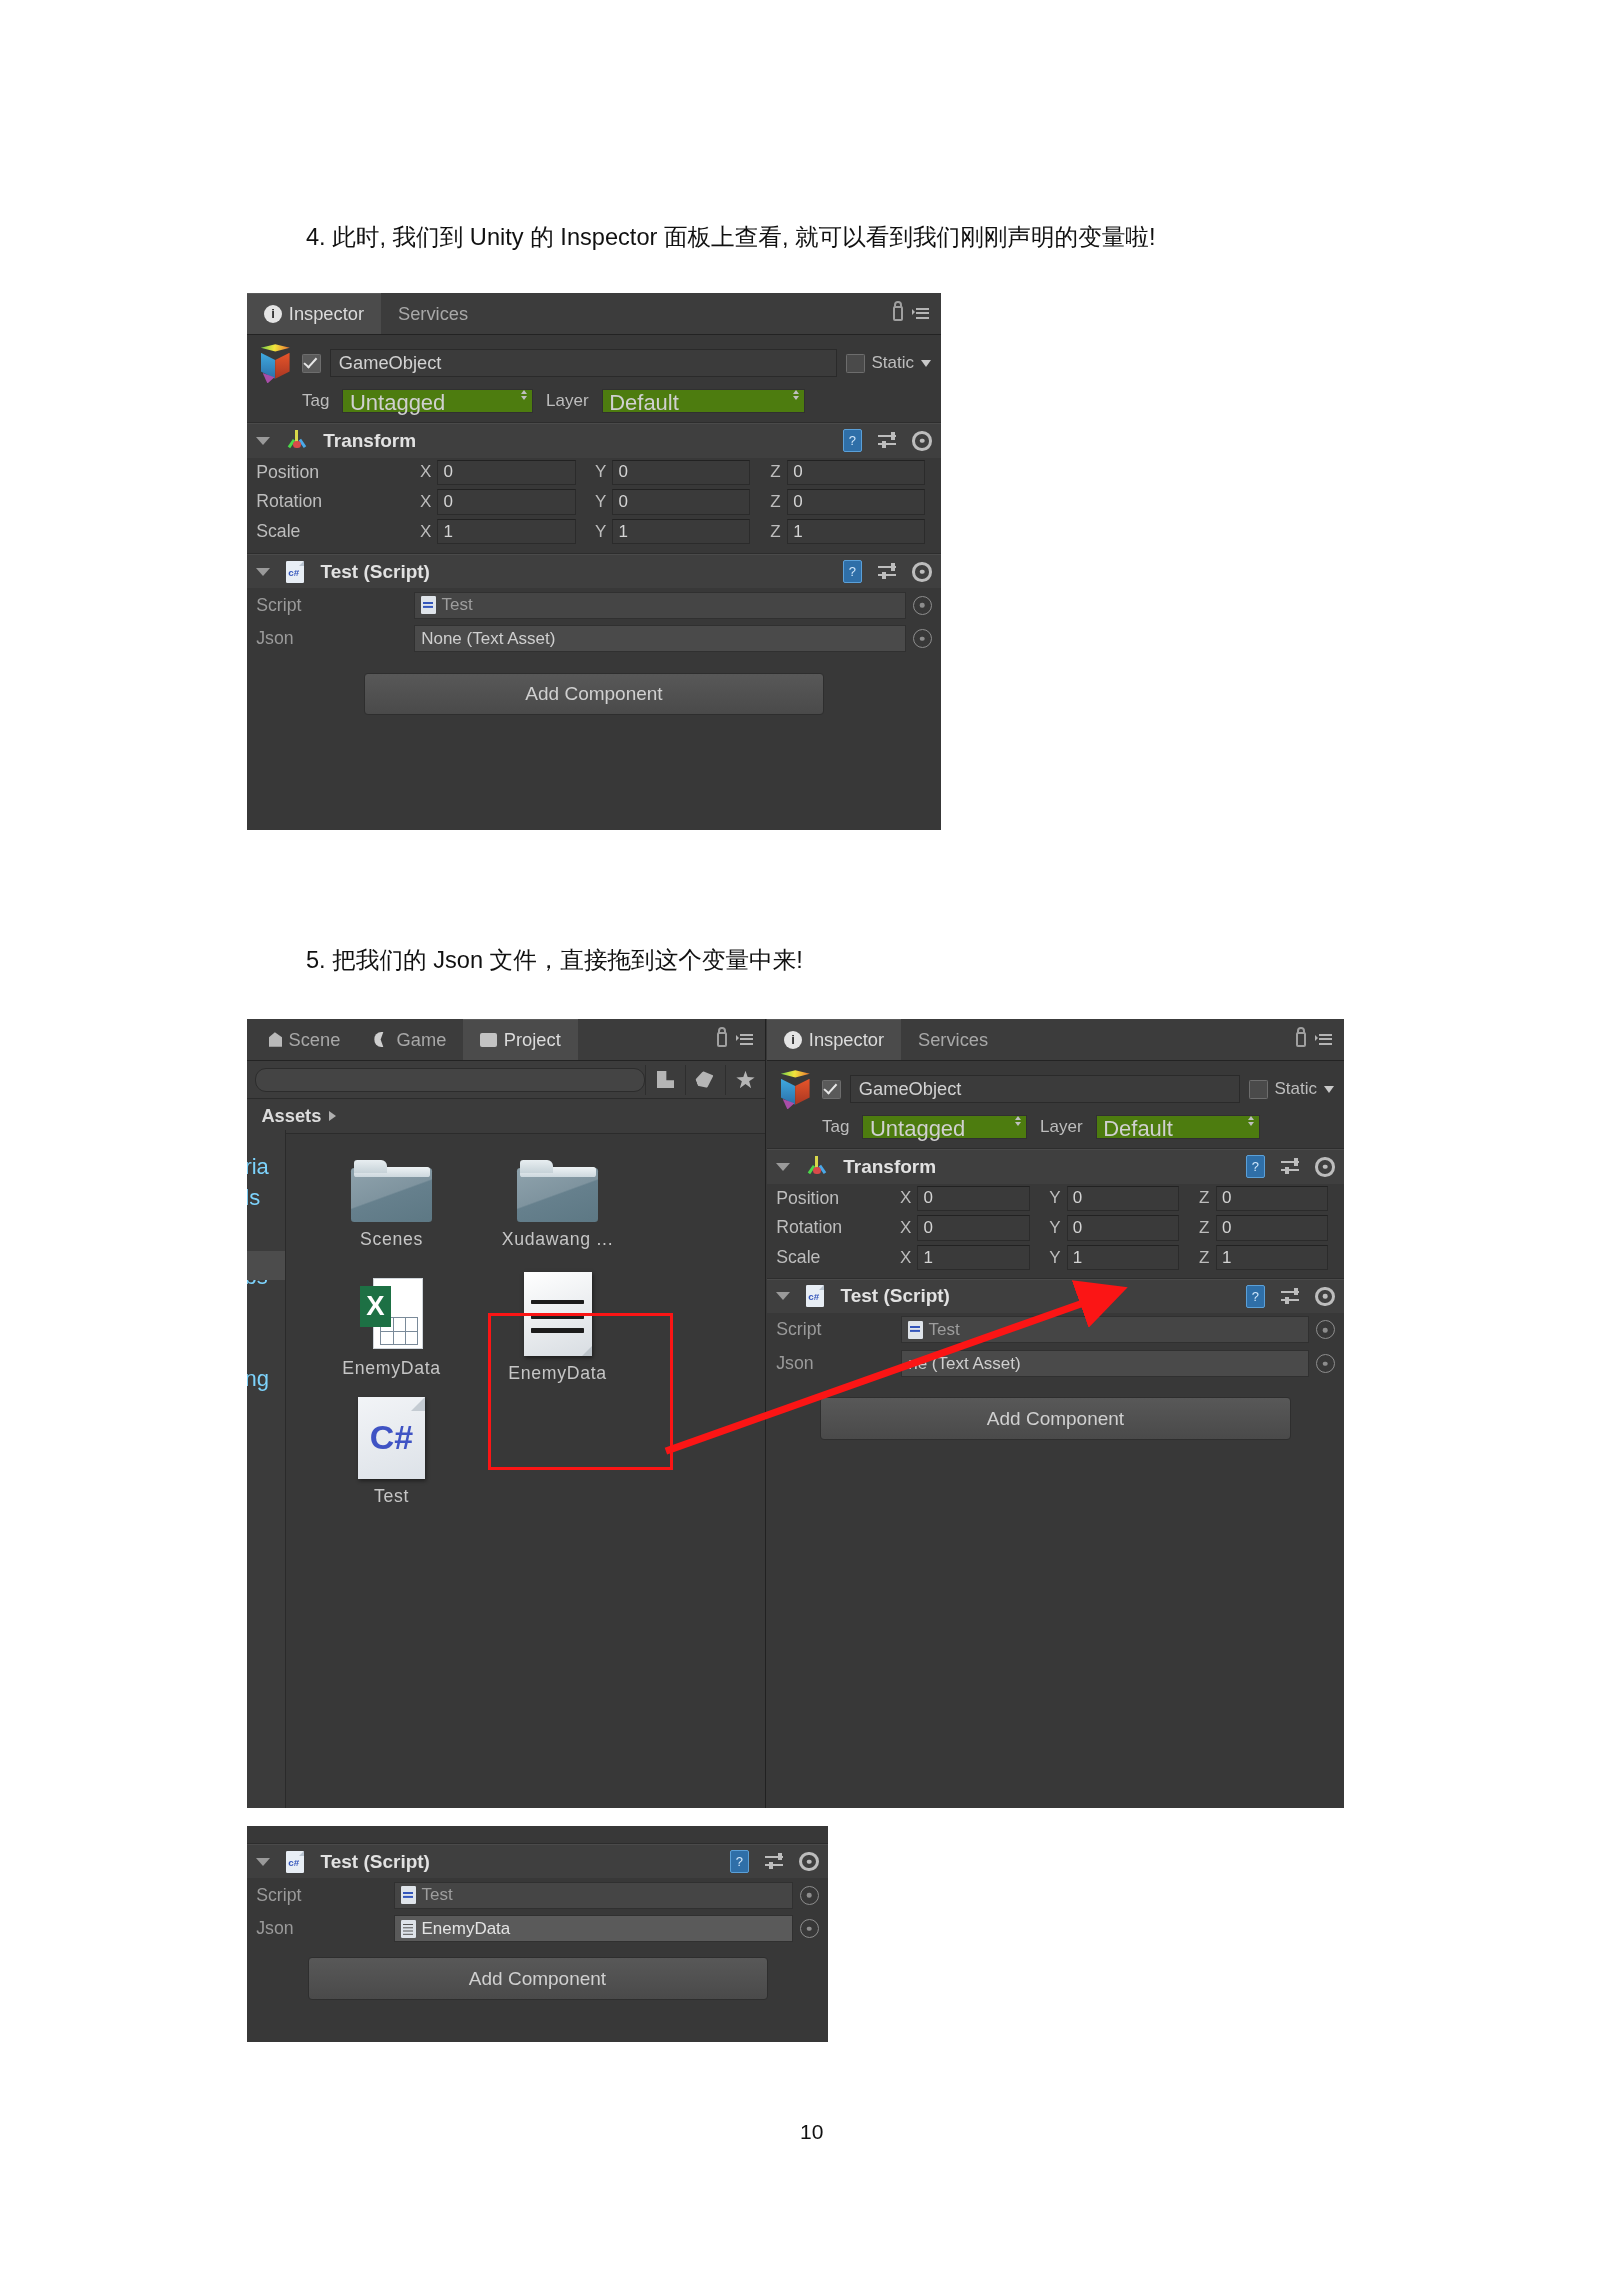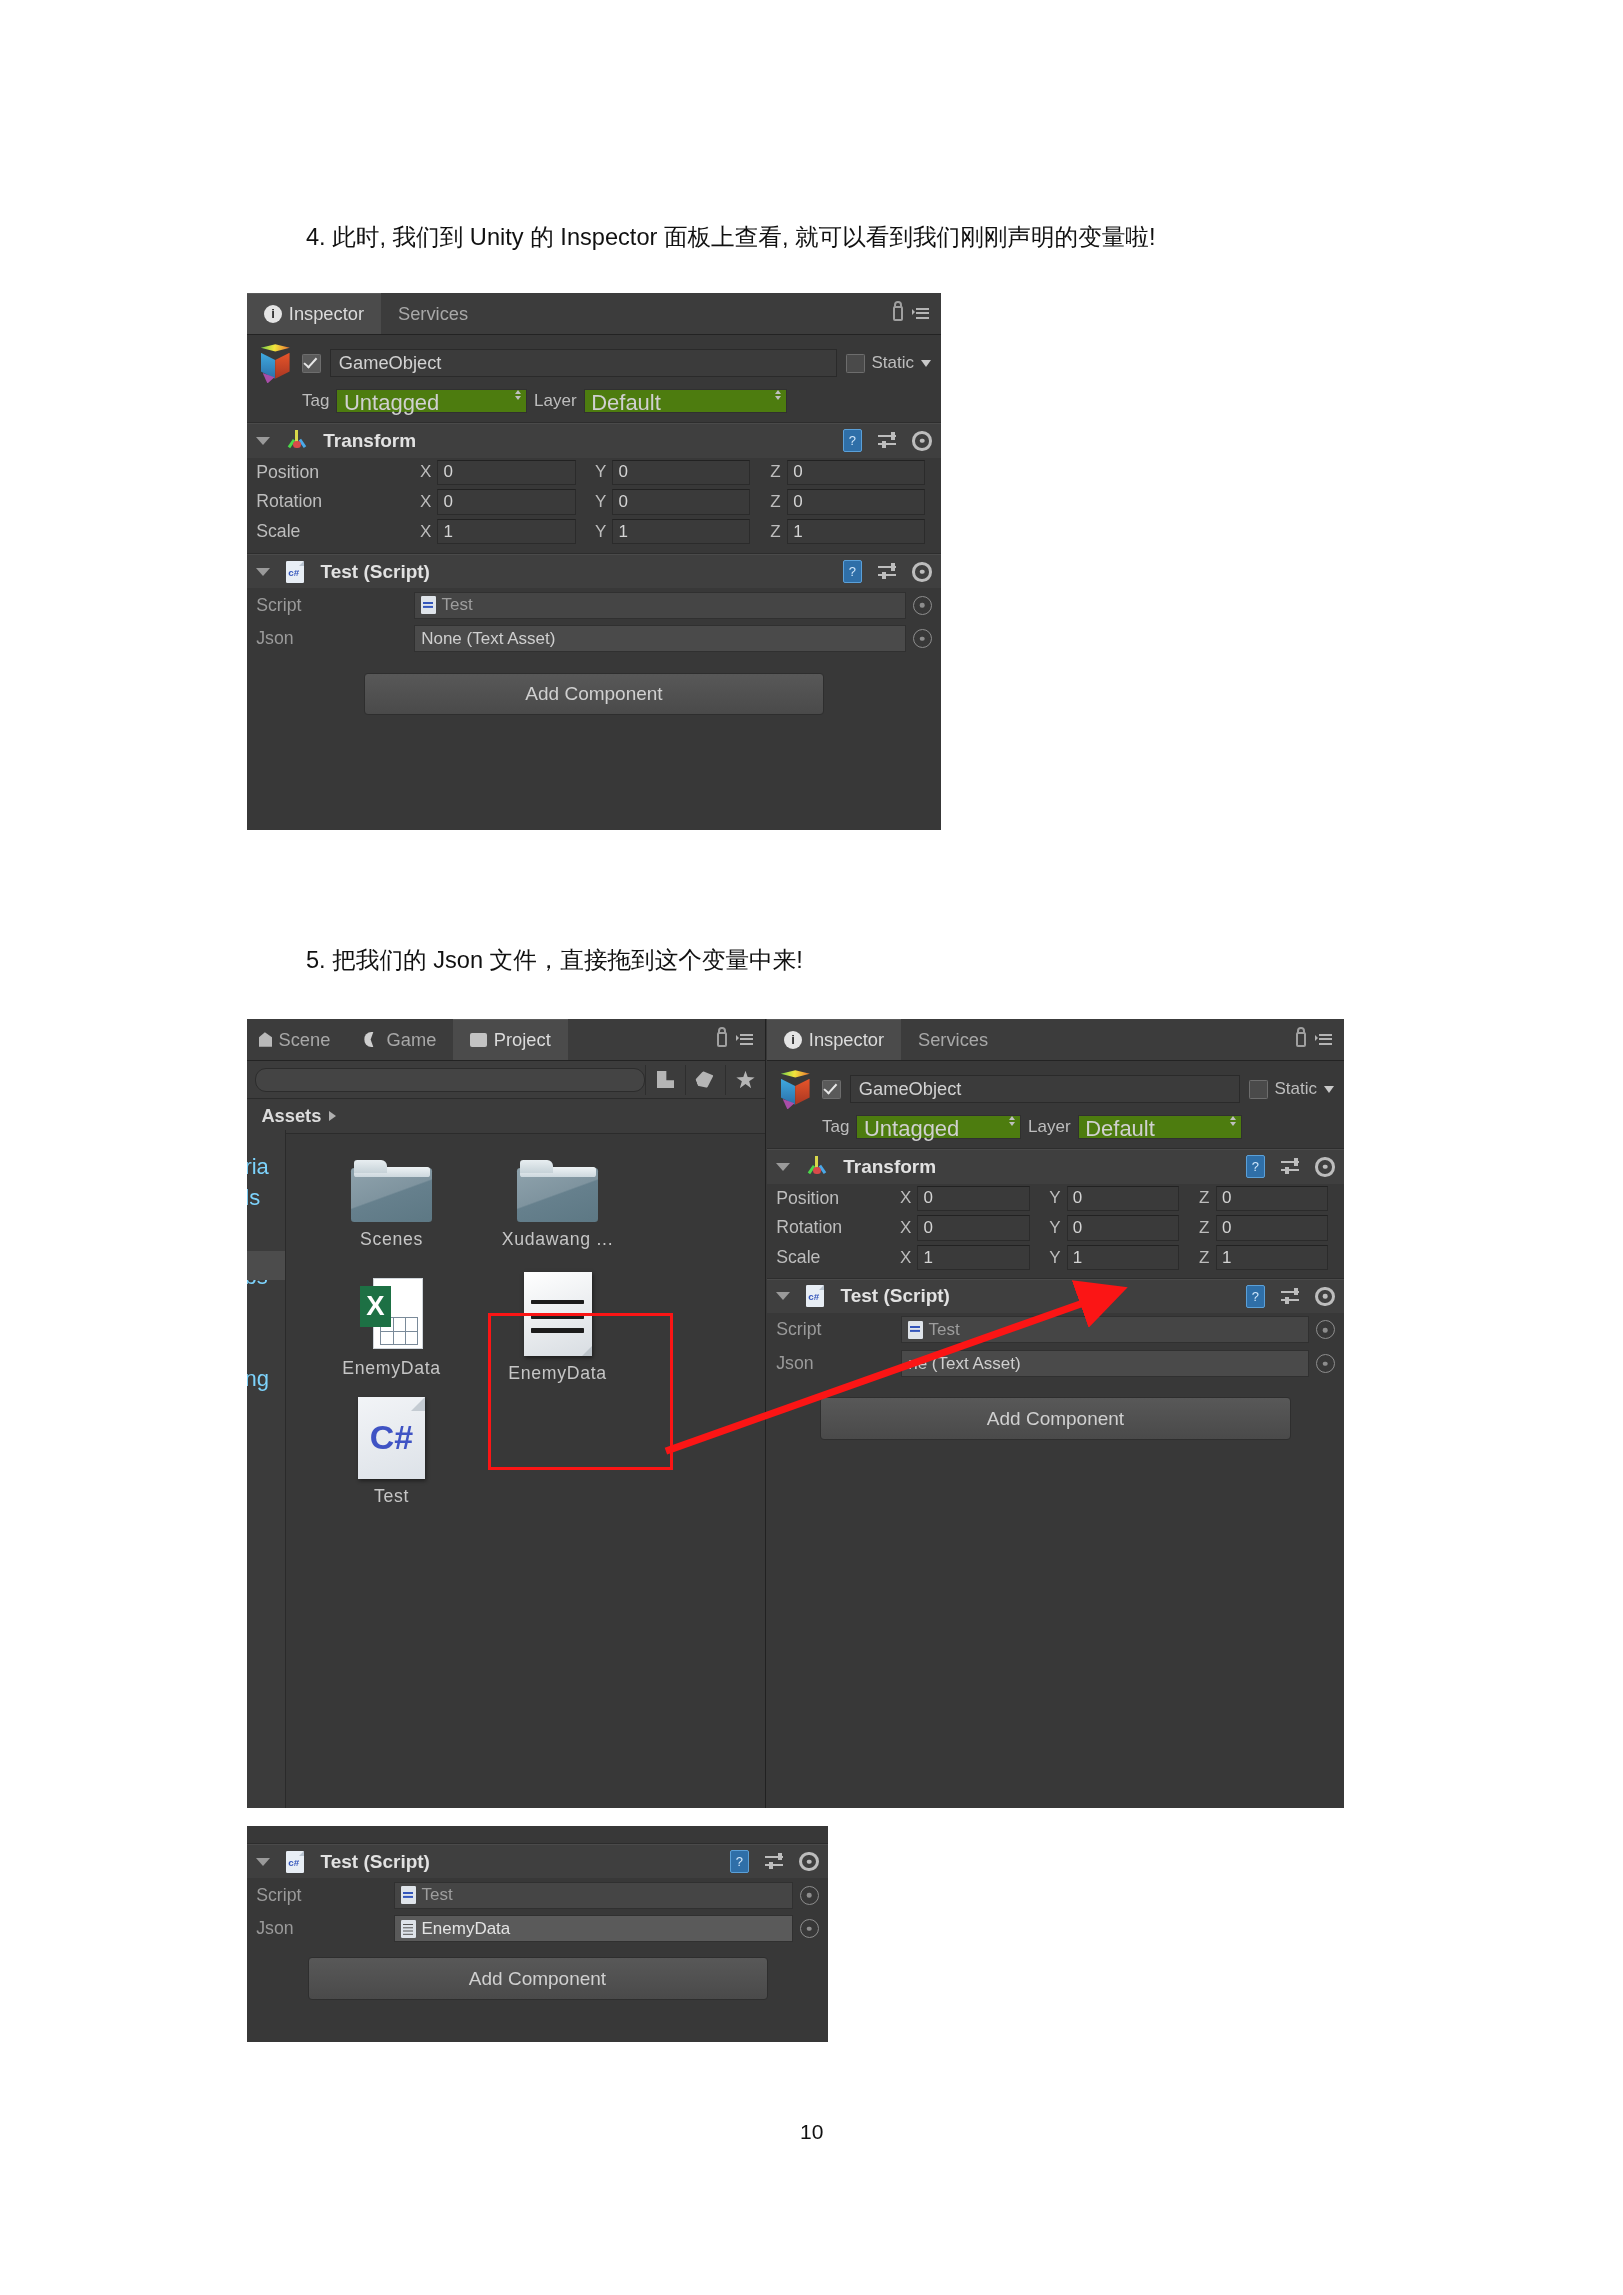--- a/index.html
+++ b/index.html
@@ -37,21 +37,21 @@
   .cube .rt{position:absolute;top:8.5px;left:17.7px;width:14.4px;height:26px;background:linear-gradient(180deg,#e7552a,#a83622);clip-path:polygon(0 28%,100% 0,100% 72%,0 100%);}
   .cube .pk{position:absolute;bottom:-1.3px;left:5.2px;width:11.8px;height:10.5px;background:#a94ea9;clip-path:polygon(0 0,100% 40%,40% 100%);}
 
   .chk{width:17px;height:17px;border:1.3px solid #6d6d6d;background:#5a5a5a;position:relative;flex:none;border-radius:1.3px;}
   .chk.on:after{content:"";position:absolute;left:4.6px;top:0.7px;width:5.2px;height:10.5px;border:solid #e8e8e8;border-width:0 2.6px 2.6px 0;transform:rotate(42deg);}
   .namefield{flex:1;background:#3b3b3b;border:0.7px solid #2a2a2a;height:26px;display:flex;align-items:center;padding:0 7.9px;color:#d2d2d2;font-size:18.3px;}
   .staticbox{display:flex;align-items:center;gap:6.5px;flex:none;}
   .staticchk{width:17px;height:17px;border:1.3px solid #6d6d6d;background:#4a4a4a;border-radius:1.3px;}
   .caret-d{width:0;height:0;border-left:5.9px solid transparent;border-right:5.9px solid transparent;border-top:7.2px solid #c9c9c9;}
 
-  .tagrow{display:flex;align-items:center;gap:7px;padding:2.6px 10.5px 9.2px 55px;}
+  .tagrow{display:flex;align-items:center;gap:13px;padding:2.6px 10.5px 9.2px 55px;}
   .lbl{color:#bdbdbd;font-size:17px;white-space:nowrap;}
   .dropdown{background:#4d7c0f;border:0.7px solid #303030;height:22px;display:flex;align-items:flex-start;justify-content:space-between;padding:0 5.2px 0 6.5px;color:#d0d0d0;font-size:22px;}
   .updown{display:flex;flex-direction:column;gap:2px;align-items:center;}
   .updown b{display:block;width:0;height:0;border-left:3.9px solid transparent;border-right:3.9px solid transparent;}
   .updown b.u{border-bottom:4.6px solid #c0c0c0;}
   .updown b.d{border-top:4.6px solid #c0c0c0;}
 
   
   .comp-sep{height:1.3px;background:#2d2d2d;}
   .comphead{display:flex;align-items:center;gap:16px;padding:5.2px 9.2px;background:#3f3f3f;border-top:0.7px solid #4a4a4a;}
@@ -329,21 +329,21 @@
   </div>
 </div>
 
 <div class="doc-text" style="left:306px;top:944px;">5. 把我们的 Json 文件，直接拖到这个变量中来!</div>
 
 <div class="unity" style="left:247px;top:1019px;width:1097px;height:789px;">
 
   <div style="position:absolute;left:0;top:0;width:518px;height:100%;background:#383838;border-right:1.3px solid #212121;">
 
     <div class="tabbar">
-      <div class="tab" style="padding-left:12px;justify-content:flex-end;">
+      <div class="tab" style="padding-left:22px;justify-content:flex-end;">
         <span class="ticon" style="width:13px;height:14.4px;background:#b9b9b9;clip-path:polygon(0 35%,45% 0,100% 35%,100% 100%,0 100%);"></span>
         <span>Scene</span>
       </div>
       <div class="tab">
         <span class="ticon" style="width:15.7px;height:15.7px;border-radius:50%;background:#cfcfcf;clip-path:polygon(0 0,58% 0,40% 50%,58% 100%,0 100%);"></span>
         <span>Game</span>
       </div>
       <div class="tab active">
         <span class="ticon" style="width:17px;height:13.7px;background:#c3c3c3;border-radius:2px;position:relative;"></span>
         <span>Project</span>

